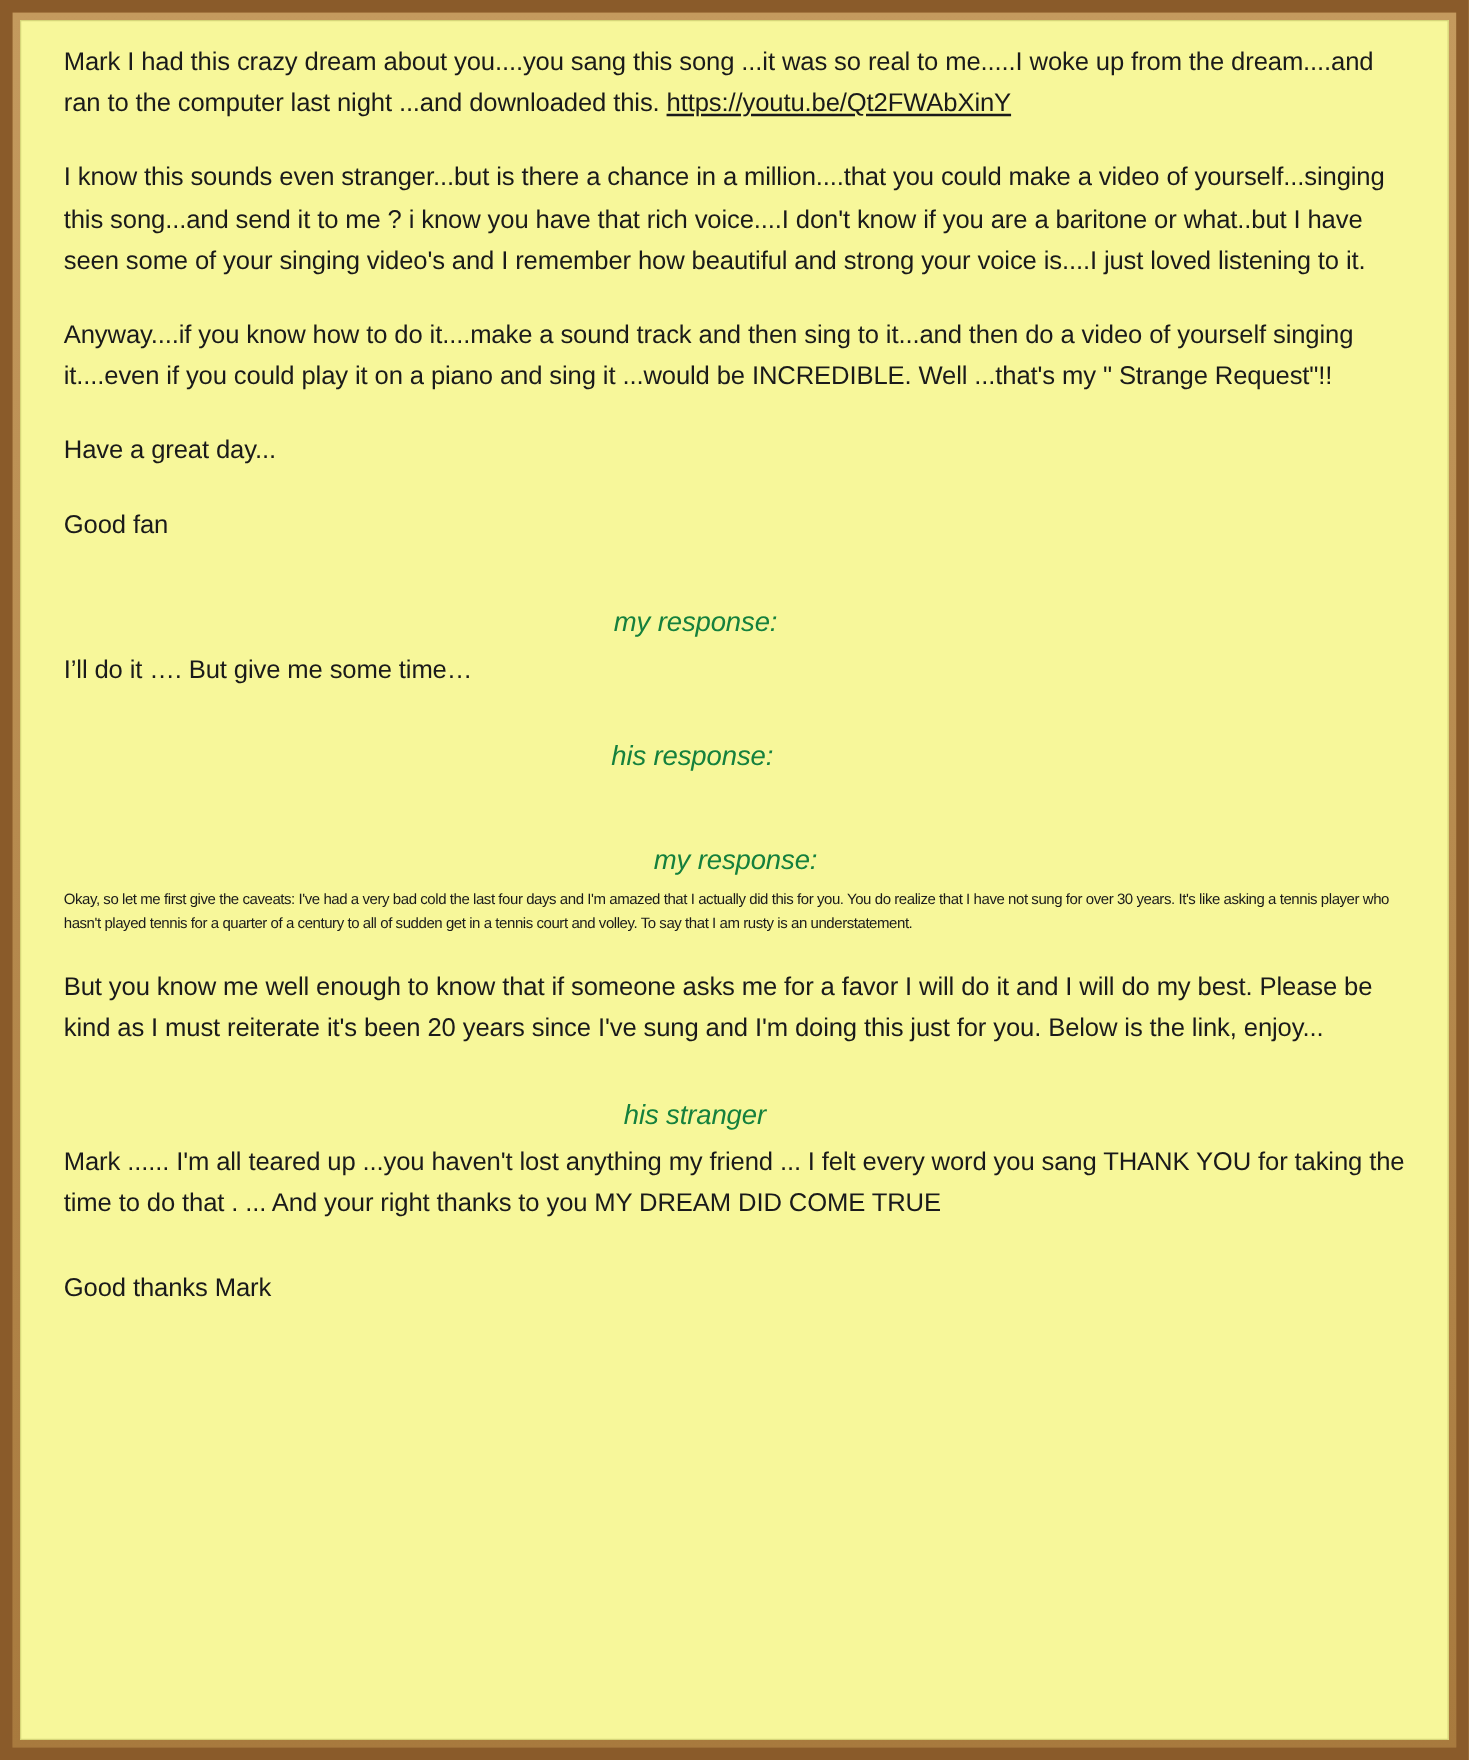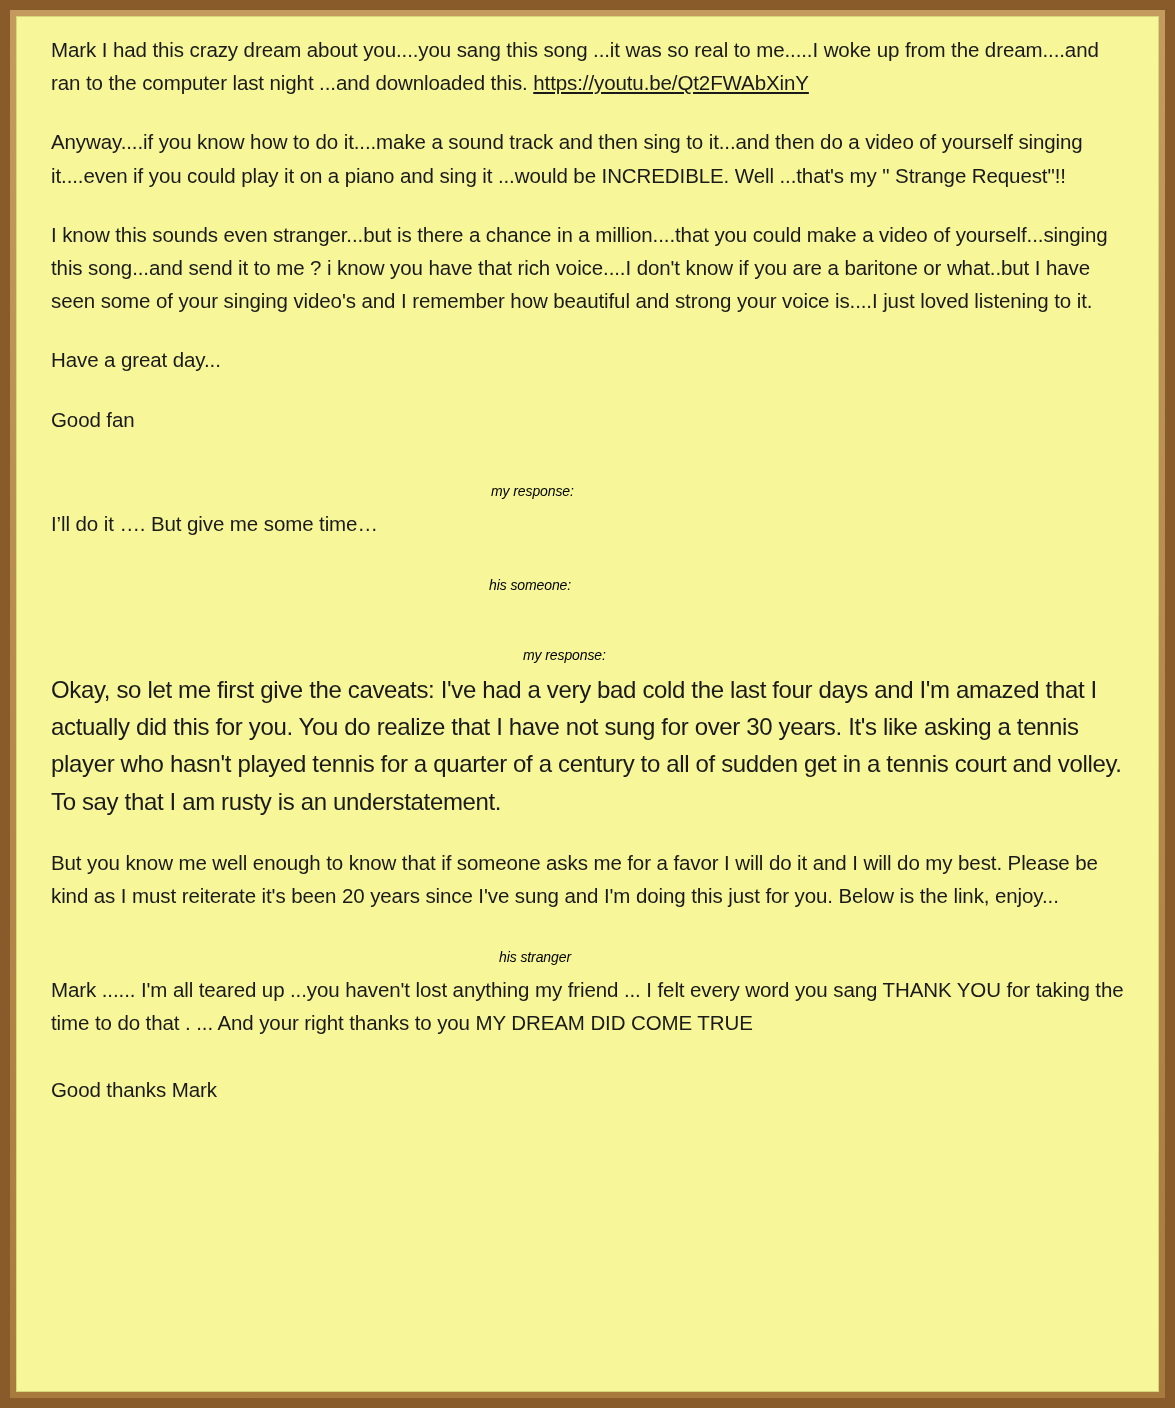--- a/index.html
+++ b/index.html
@@ -40,60 +40,60 @@
     letter-spacing: -0.1px;
   }
   .para { margin-bottom: 26px; }
   .tight { margin-bottom: 0; }
   a.link {
     color: #1a1a1a;
     text-decoration: underline;
   }
   .label {
     font-style: italic;
-    font-size: 14px;
-    color: #000000;
+    font-size: 22px;
+    color: #15803d;
     margin: 0 0 4px 0;
     padding-left: 440px;
   }
   .label.l2 { padding-left: 438px; }
   .label.l3 { padding-left: 472px; }
   .label.l4 { padding-left: 448px; }
   .gap-md { height: 34px; }
   .gap-lg { height: 44px; }
   .dense {
-    font-size: 24px;
+    font-size: 12px;
     line-height: 1.55;
     letter-spacing: -0.35px;
   }
 </style>
 </head>
 <body>
 
 <div class="frame">
   <div class="page">
 
     <p class="para"><span>Mark I had this crazy dream about you....you sang this song ...it was so real to me.....I woke up from the dream....and ran to the computer last night ...and downloaded this.  </span><a class="link" href="#">https://youtu.be/Qt2FWAbXinY</a></p>
 
+    <p class="para">I know this sounds even stranger...but is there a chance in a million....that you could make a video of yourself...singing this song...and send it to me ?  i know you have that rich voice....I don't know if you are a baritone or what..but I have seen some of your singing video's and I remember how beautiful  and strong  your voice is....I just loved listening to it.</p>
+
     <p class="para">Anyway....if you know how to do it....make a sound track and then sing to it...and then do a video of yourself singing it....even if you could play it on a piano and sing it ...would be INCREDIBLE.  Well ...that's my " Strange Request"!!</p>
-
-    <p class="para">I know this sounds even stranger...but is there a chance in a million....that you could make a video of yourself...singing this song...and send it to me ?  i know you have that rich voice....I don't know if you are a baritone or what..but I have seen some of your singing video's and I remember how beautiful  and strong  your voice is....I just loved listening to it.</p>
 
     <p class="para"> Have a great day...</p>
 
     <p class="tight"> Good fan</p>
 
     <div class="gap-lg"></div>
 
     <p class="label">my response:</p>
     <p class="tight">I’ll do it …. But give me some time…</p>
 
     <div class="gap-md"></div>
 
-    <p class="label l2">his someone:</p>
+    <p class="label l2">his response:</p>
 
     <div class="gap-lg"></div>
 
     <p class="label l3">my response:</p>
     <p class="dense para">Okay, so let me first give the caveats: I've had a very bad cold the last four days and I'm amazed that I actually did this for you.  You do realize that I have not sung for over 30 years.  It's like asking a tennis player who hasn't played tennis for a quarter of a century to all of sudden get in a tennis court and volley.  To say that I am rusty is an understatement.</p>
     <p class="tight">But you know me well enough to know that if someone asks me for a favor I will do it and I will do my best.  Please be kind as I must reiterate it's been 20 years since I've sung and I'm doing this just for you.  Below is the link, enjoy...</p>
 
     <div class="gap-md"></div>
 
     <p class="label l4">his stranger</p>

